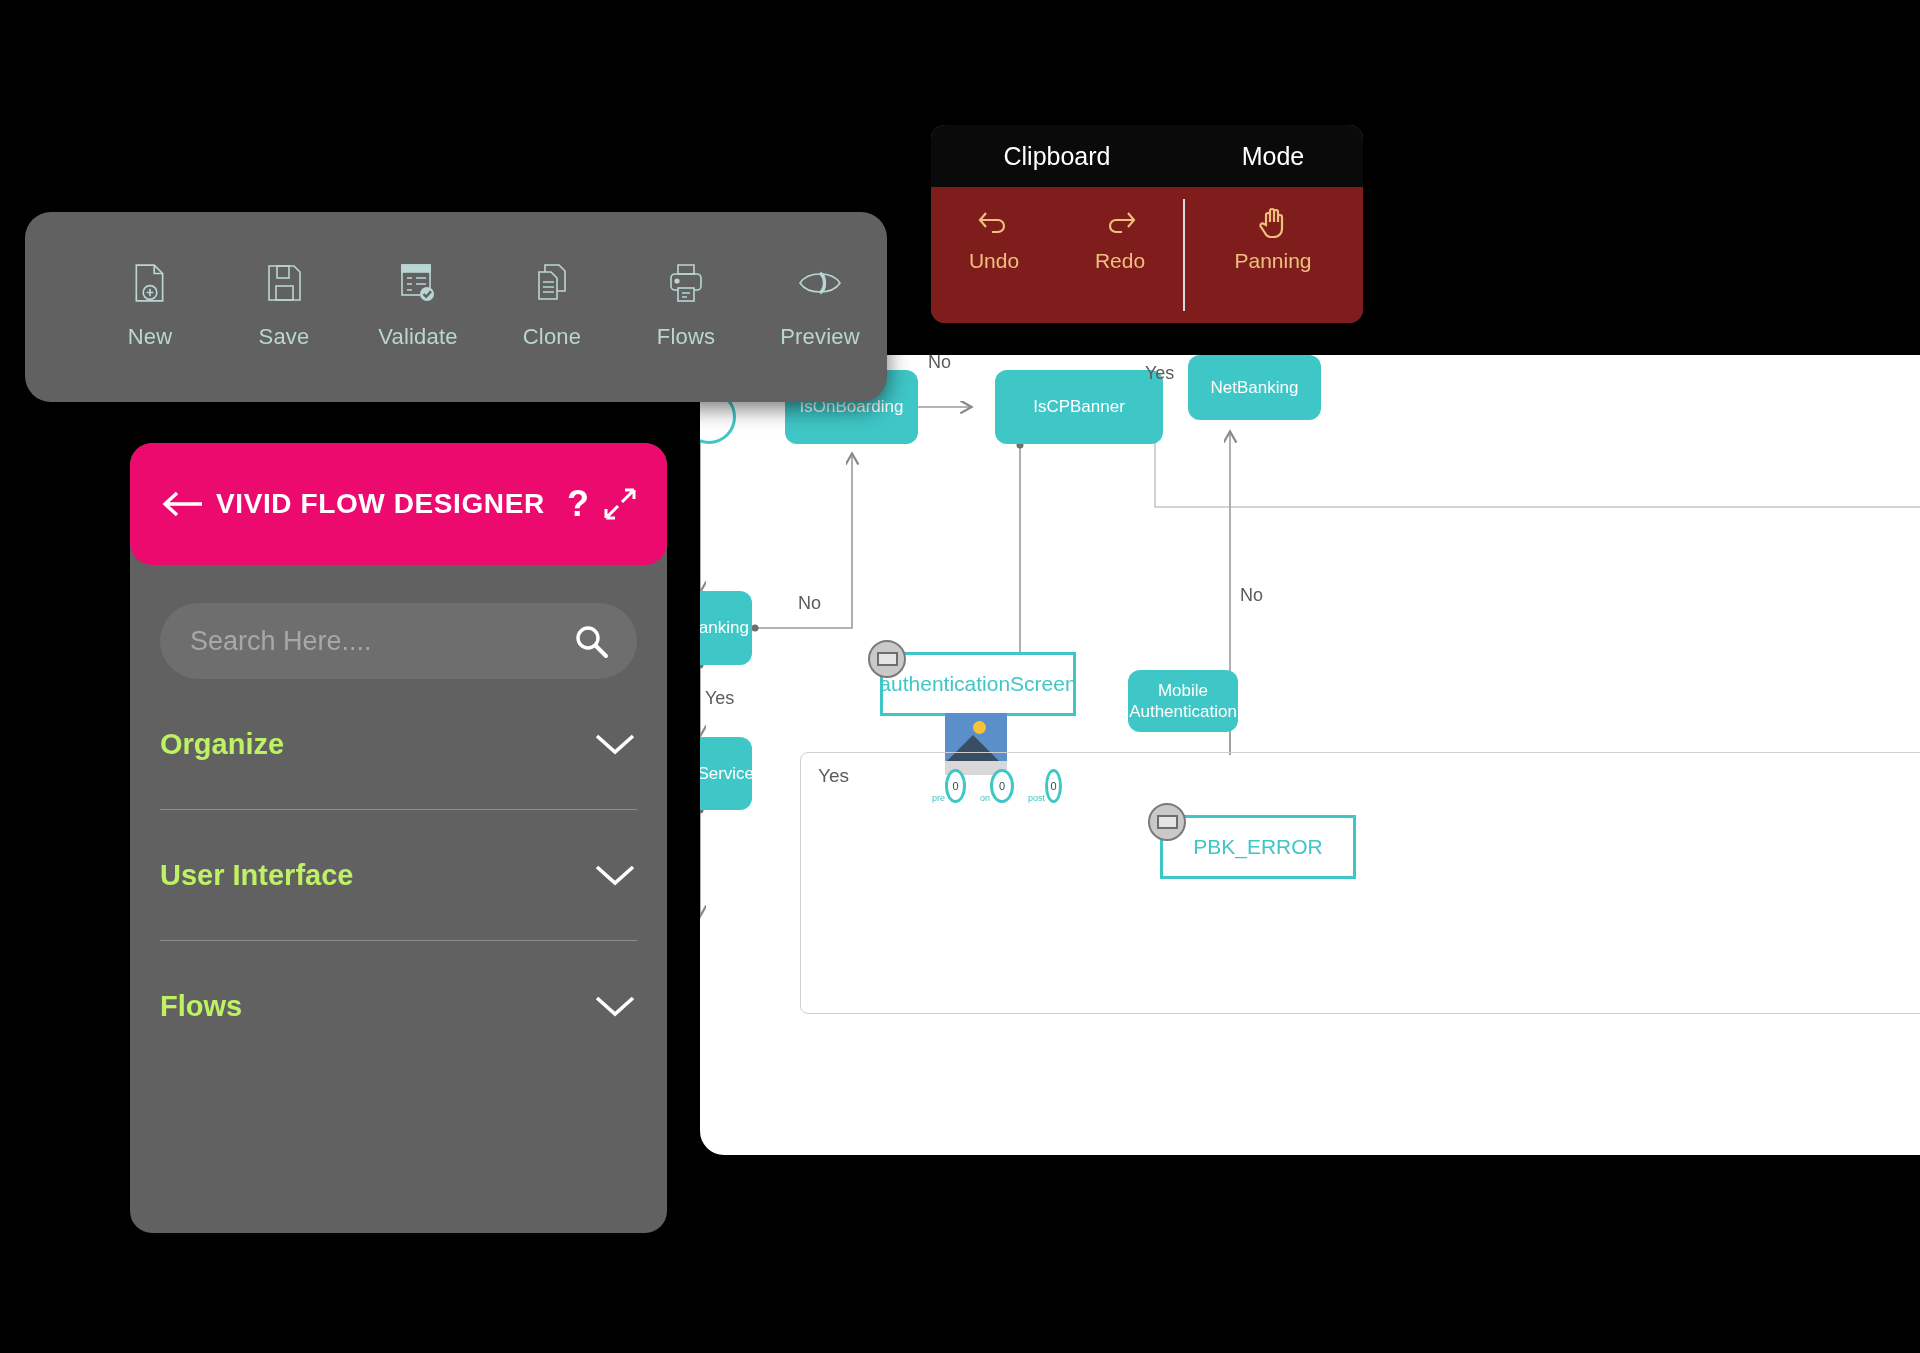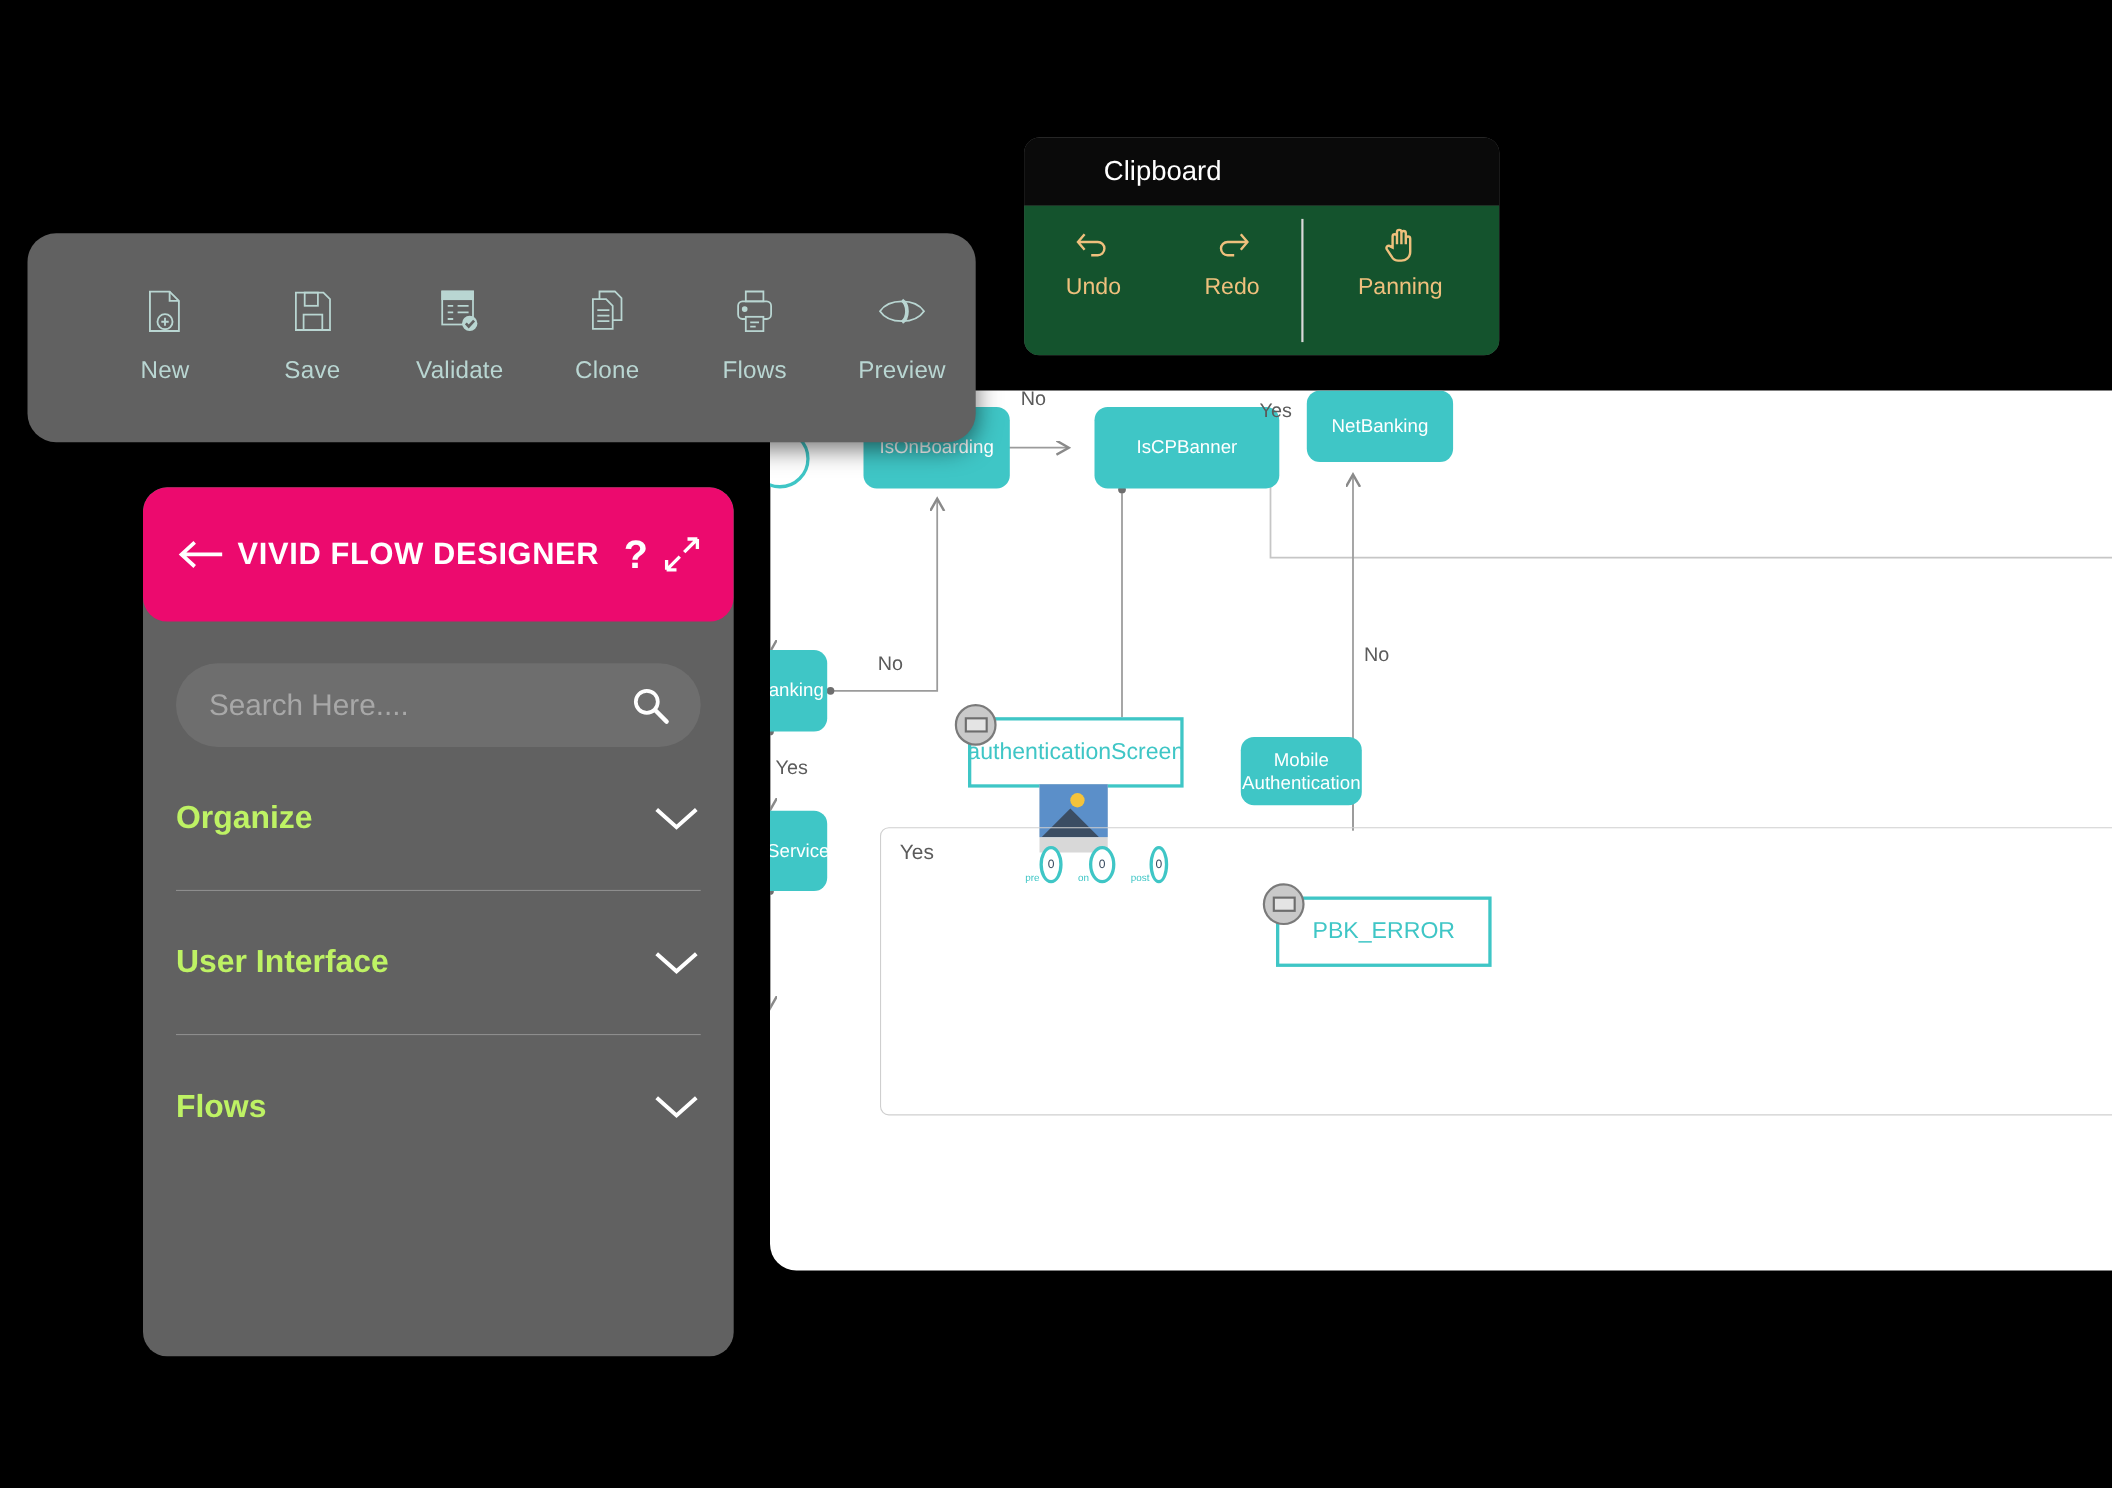--- a/index.html
+++ b/index.html
@@ -24,21 +24,21 @@
 
   
   #clipboard-panel{
     left:931px;top:125px;width:432px;height:198px;
     border-radius:14px;overflow:hidden;z-index:7;background:#616161;
   }
   #clipboard-head{height:62px;background:#0a0a0a;display:flex;}
   #clipboard-head .ch{flex:1;display:flex;align-items:center;justify-content:center;
         color:#fff;font-size:25px;}
   #clipboard-head .ch.first{flex:0 0 252px;}
-  #clipboard-body{height:136px;display:flex;position:relative;background:#14532d;}
+  #clipboard-body{height:136px;display:flex;position:relative;background:#7f1d1d;}
   .cb-left{flex:0 0 252px;display:flex;}
   .cb-right{flex:1;display:flex;}
   .cb-item{flex:1;display:flex;flex-direction:column;align-items:center;
            justify-content:flex-start;padding-top:14px;cursor:pointer;}
   .cb-icon{height:42px;display:flex;align-items:center;justify-content:center;}
   .cb-icon svg{stroke:#efc07d;fill:none;stroke-width:2.2;}
   .cb-label{margin-top:6px;color:#efc07d;font-size:21px;}
   #cb-divider{position:absolute;left:252px;top:12px;width:2px;height:112px;background:#d9d9d9;}
 
   
@@ -178,20 +178,21 @@
         <path d="M22 4 C28 8 28 20 22 24" stroke-width="3.4"></path>
       </svg>
     </span>
     <span class="tool-label">Preview</span>
   </div>
 </div>
 
 <div class="panel shadow" id="clipboard-panel">
   <div id="clipboard-head">
     <span class="ch first">Clipboard</span>
+    <span class="ch">Mode</span>
   </div>
   <div id="clipboard-body">
     <div class="cb-left">
       <div class="cb-item">
         <span class="cb-icon">
           <svg viewBox="0 0 34 26" width="34" height="26">
             <path d="M9 4 L3 11 L9 18"></path>
             <path d="M3 11 h18 a6 6 0 0 1 0 12 h-6"></path>
           </svg>
         </span>

